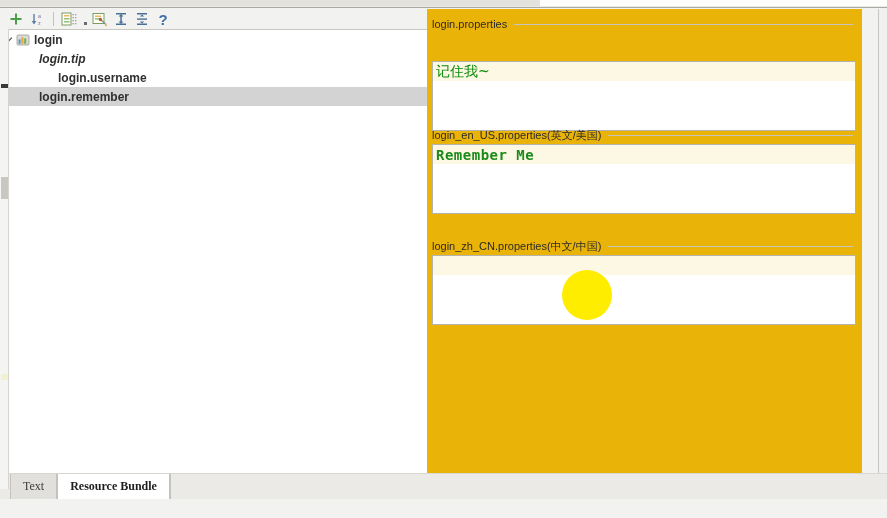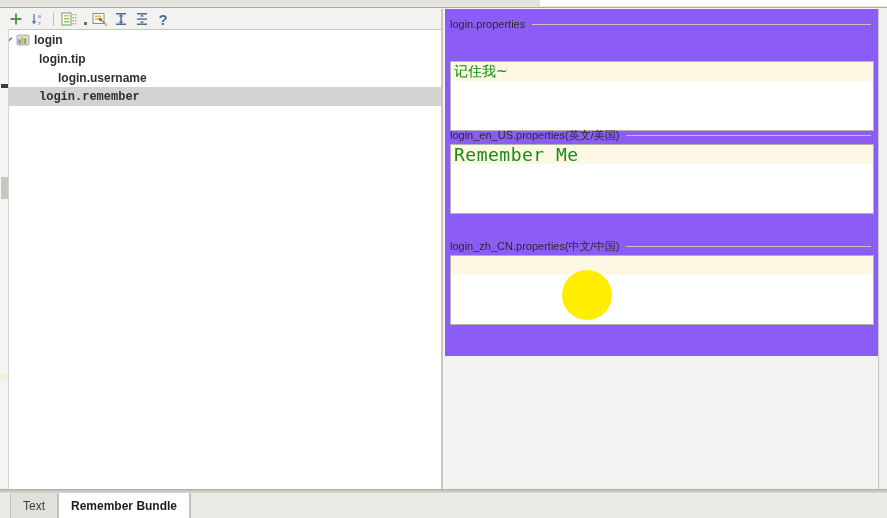--- a/index.html
+++ b/index.html
@@ -90,21 +90,20 @@
     height: 19px;
     display: flex; align-items: center;
     font-size: 12px;
     color: #30302f;
     font-weight: bold;
     white-space: nowrap;
     position: relative;
   }
   .tree-row.selected {
     background: #d3d3d3;
-    font-family: Liberation Mono, monospace;
   }
   .chevron {
     width: 16px; height: 19px;
     display: flex; align-items: center; justify-content: center;
     flex: 0 0 16px;
   }
   .chevron svg { display: block; }
   .bundle-icon {
     width: 14px; height: 14px;
     margin-right: 4px;
@@ -126,23 +125,23 @@
 
   
   .vsplit {
     position: absolute; left: 441px; top: 9px;
     width: 2px; height: 480px;
     background: #c8c6c1;
   }
 
   
   .right-panel {
-    position: absolute; left: 445px; top: 9px;
-    width: 435px; height: 347px;
-    background: #8b5cf6;
+    position: absolute; left: 427px; top: 9px;
+    width: 435px; height: 480px;
+    background: #eab308;
     overflow: hidden;
   }
   .far-right {
     position: absolute; left: 878px; top: 9px;
     width: 9px; height: 480px;
     background: #f0f0ee;
     border-left: 1px solid #c8c6c1;
     box-sizing: border-box;
   }
 
@@ -189,22 +188,22 @@
     font-size: 14px;
     white-space: pre;
   }
   .editor-text.cjk {
     font-family: "DejaVu Sans", sans-serif;
     font-size: 14px;
     color: #0b8a0b;
   }
   .editor-text.mono {
     font-family: "DejaVu Sans Mono", monospace;
-    font-size: 18px;
-    font-weight: normal;
+    font-size: 14px;
+    font-weight: bold;
     color: #1a8a1a;
     letter-spacing: 0.5px;
   }
   .caret {
     display: inline-block;
     width: 1px; height: 15px;
     background: #111;
     margin-left: 0px;
   }
 
@@ -220,26 +219,27 @@
 
   
   .hsplit {
     position: absolute; left: 0; top: 489px;
     width: 887px; height: 3px;
     background: #c8c6c1;
     border-top: 1px solid #b0aea9;
     box-sizing: border-box;
   }
   .tabbar {
-    position: absolute; left: 0; top: 492px;
+    position: absolute; left: 0; top: 473px;
     width: 887px; height: 26px;
     background: #eceae6;
     border-top: 1px solid #d9d7d2;
     display: flex; align-items: stretch;
     box-sizing: border-box;
+    font-family: Liberation Serif, serif;
   }
   .tab-spacer { width: 10px; }
   .tab {
     display: flex; align-items: center;
     padding: 0 12px;
     font-size: 12px;
     color: #3b3b3b;
     background: #e2e0dc;
     border-left: 1px solid #c4c2bd;
     border-right: 1px solid #c4c2bd;
@@ -367,21 +367,21 @@
         <svg width="14" height="14" viewBox="0 0 14 14">
           <rect x="1" y="2" width="12" height="10" rx="1" fill="#dcdcd6" stroke="#9a9a94" stroke-width="0.8"></rect>
           <rect x="2.6" y="6.4" width="2" height="4.4" fill="#5a8fc0"></rect>
           <rect x="5.4" y="4.2" width="2" height="6.6" fill="#e3a63a"></rect>
           <rect x="8.2" y="5.4" width="2" height="5.4" fill="#6eb04e"></rect>
         </svg>
       </span>
       <span class="tree-label">login</span>
     </div>
 
-    <div class="tree-row" style="padding-left:39px;">
+    <div class="tree-row" style="padding-left:39px;font-style:italic;">
       <span class="tree-label">login.tip</span>
     </div>
 
     <div class="tree-row" style="padding-left:58px;">
       <span class="tree-label">login.username</span>
     </div>
 
 
     <div class="tree-row selected" style="padding-left:39px;">
       <span class="tree-label spell">login.remember</span>
@@ -435,18 +435,18 @@
   <div class="click-dot" style="left:562px;top:270px;"></div>
 
   <div class="hsplit"></div>
 
   <div class="tabbar">
     <div class="tab-spacer"></div>
     <div class="tab">
       <span>Text</span>
     </div>
     <div class="tab active">
-      <span>Remember Bundle</span>
+      <span>Resource Bundle</span>
     </div>
     <div class="tab-fill"></div>
   </div>
 
 </div>
 
 </body></html>

